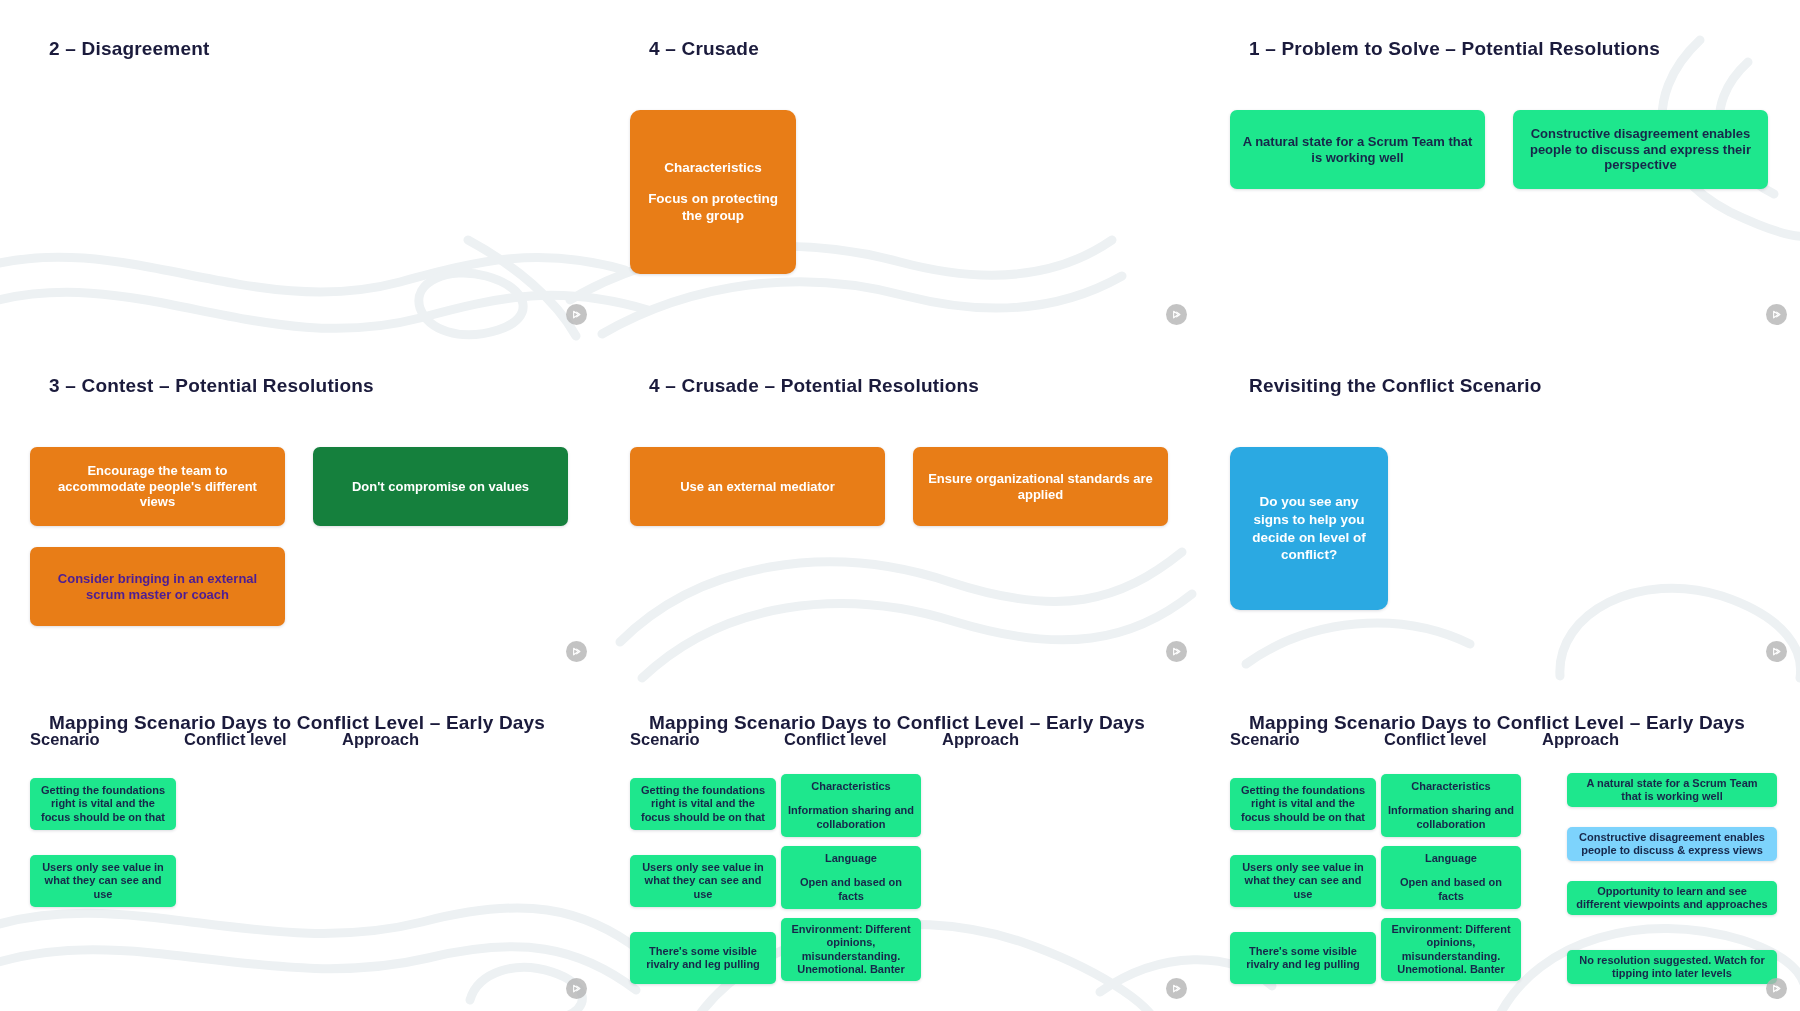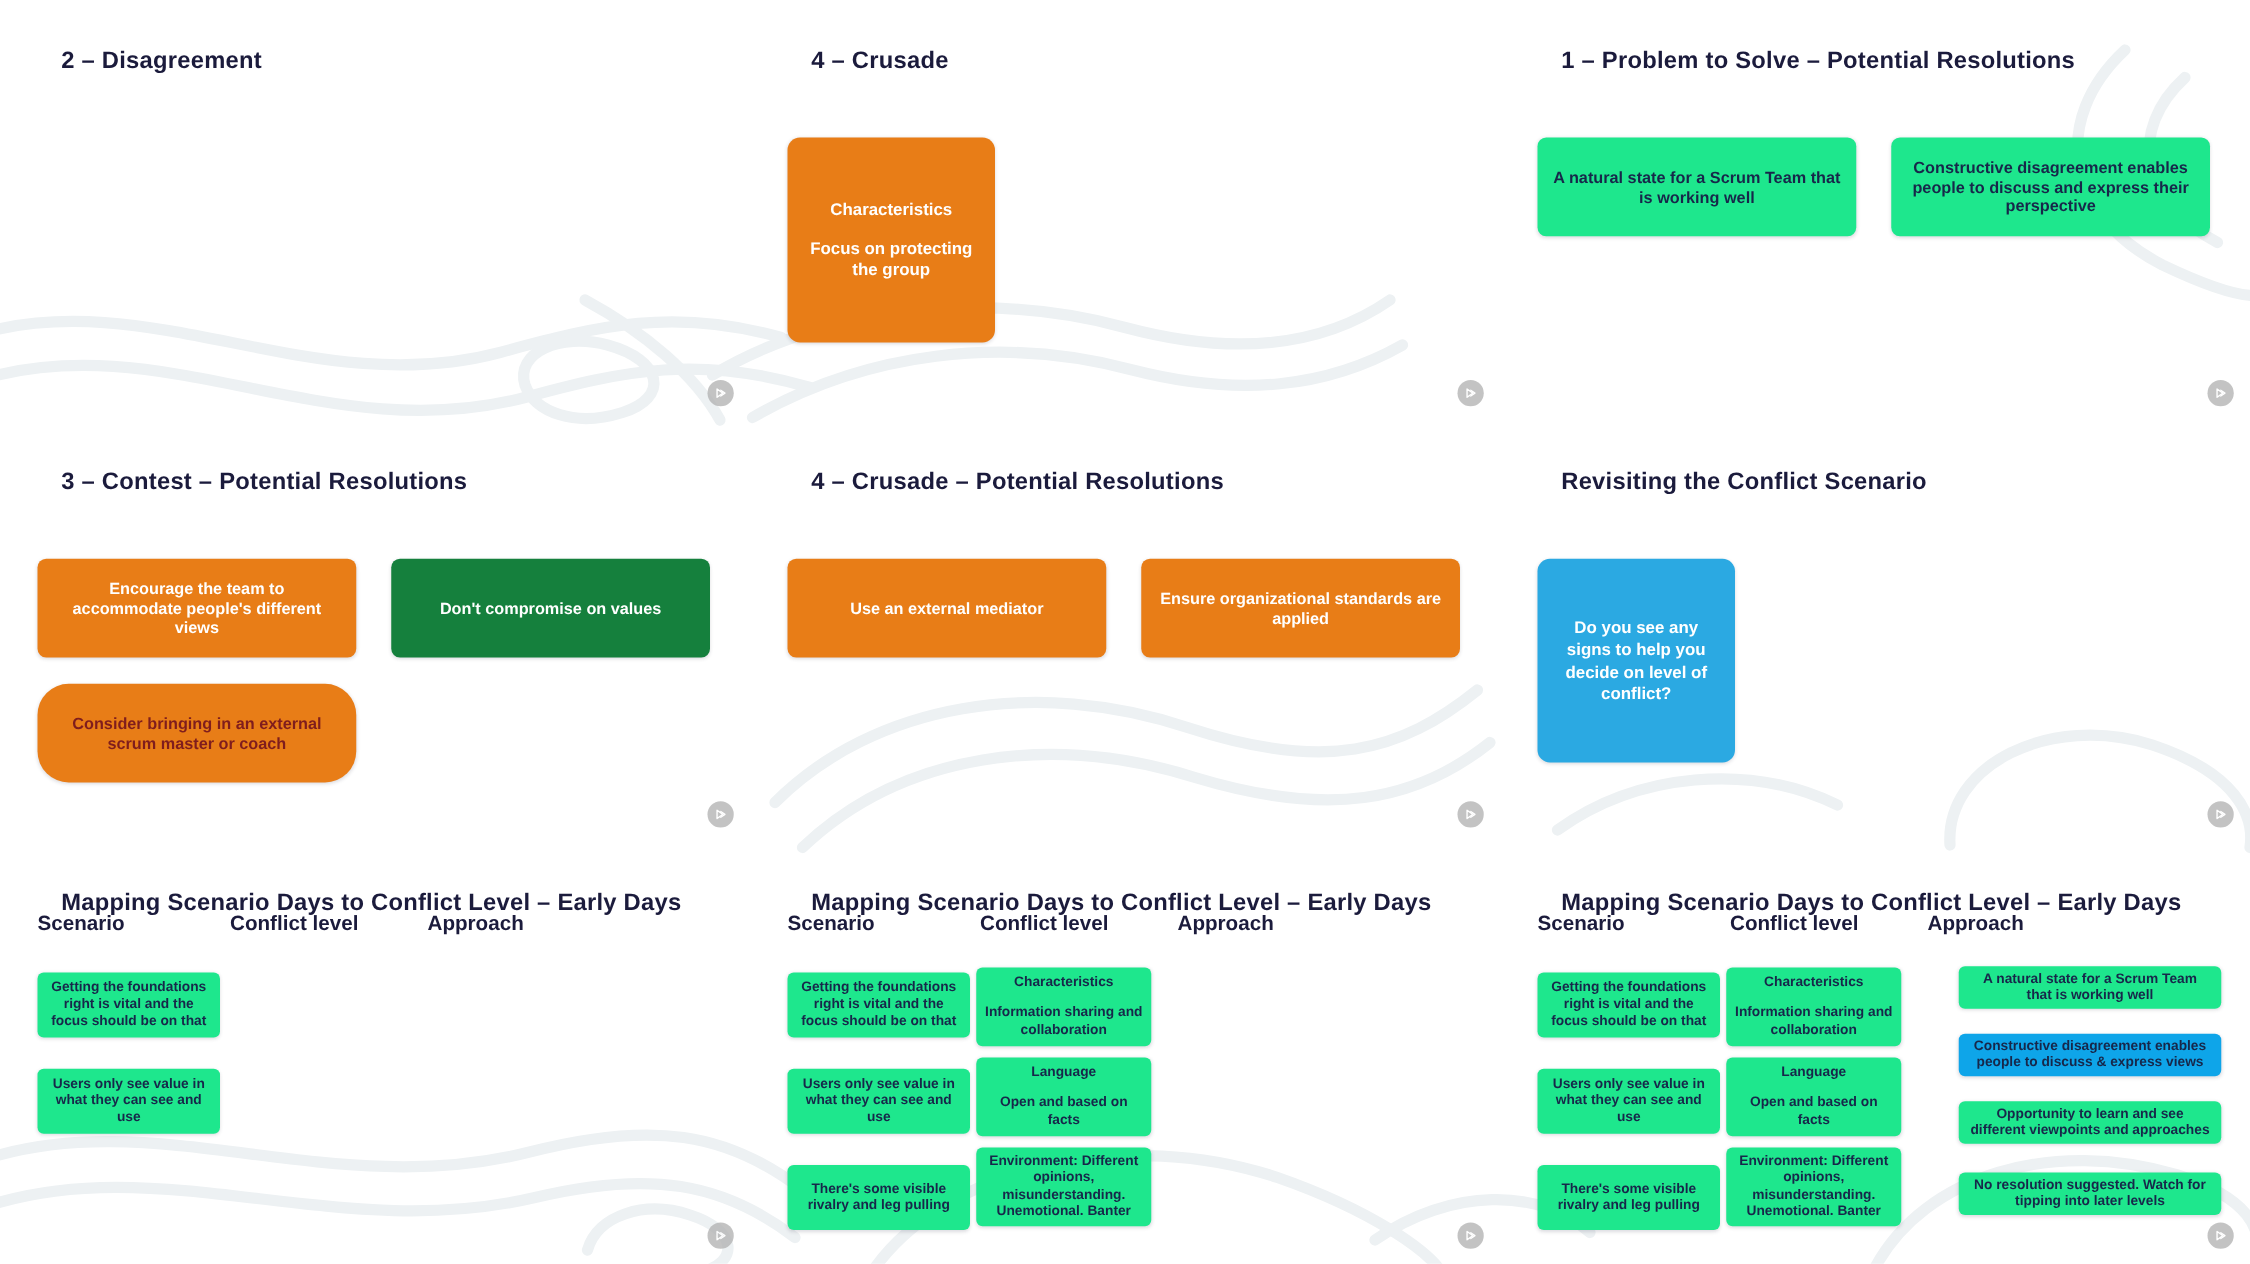--- a/index.html
+++ b/index.html
@@ -120,21 +120,21 @@
   <section class="frame f3">
     <h2 class="frame-title">3 – Contest – Potential Resolutions</h2>
     <div class="frame-body">
         <div class="sticky-area">
           <div class="sticky wide c-orange" style="background: rgb(232, 125, 23); color: rgb(255, 255, 255);">
             <div class="ln">Encourage the team to accommodate people's different views</div>
           </div>
           <div class="sticky wide c-orange" style="background: #15803d; color: rgb(255, 255, 255);">
             <div class="ln">Don't compromise on values</div>
           </div>
-          <div class="sticky wide c-orange" style="background: rgb(232, 125, 23); color: #7f1d1d; border-radius: 25px;">
+          <div class="sticky wide c-orange" style="background: rgb(232, 125, 23); color: #4c1d95;">
             <div class="ln">Consider bringing in an external scrum master or coach</div>
           </div>
         </div>
         <div class="frame-icon">
           <svg width="15" height="15" viewBox="0 0 20 20" fill="none" stroke="#ffffff" stroke-width="1.5" stroke-linejoin="round" stroke-linecap="round">
             <path d="M6.2 5.6 L12.4 10 L6.2 14.4 Z"></path>
             <path d="M10.2 6.9 L14.6 10 L10.2 13.1"></path>
           </svg>
         </div>
       </div>
@@ -264,27 +264,27 @@
           </div>
           <div class="sticky md c-green" style="background: rgb(30, 231, 141); color: rgb(23, 39, 74);">
             <div class="ln">Environment: Different opinions, misunderstanding. Unemotional. Banter</div>
           </div>
         </div>
         <h3 class="col-head" style="left: 342px;">Approach</h3>
         <div class="tcol" style="left: 367px; top: 99px; gap: 20px;">
           <div class="sticky thin c-green" style="background: rgb(30, 231, 141); color: rgb(23, 39, 74);">
             <div class="ln">A natural state for a Scrum Team that is working well</div>
           </div>
-          <div class="sticky thin c-green" style="background: #0ea5e9; color: rgb(23, 39, 74);">
+          <div class="sticky thin c-green" style="background: #7dd3fc; color: rgb(23, 39, 74);">
             <div class="ln">Constructive disagreement enables people to discuss &amp; express views</div>
           </div>
           <div class="sticky thin c-green" style="background: rgb(30, 231, 141); color: rgb(23, 39, 74);">
             <div class="ln">Opportunity to learn and see different viewpoints and approaches</div>
           </div>
-          <div class="sticky thin c-green" style="background: rgb(30, 231, 141); color: rgb(23, 39, 74); margin-top: 3px;">
+          <div class="sticky thin c-green" style="background: rgb(30, 231, 141); color: rgb(23, 39, 74); margin-top: 15px;">
             <div class="ln">No resolution suggested. Watch for tipping into later levels</div>
           </div>
         </div>
         <div class="frame-icon">
           <svg width="15" height="15" viewBox="0 0 20 20" fill="none" stroke="#ffffff" stroke-width="1.5" stroke-linejoin="round" stroke-linecap="round">
             <path d="M6.2 5.6 L12.4 10 L6.2 14.4 Z"></path>
             <path d="M10.2 6.9 L14.6 10 L10.2 13.1"></path>
           </svg>
         </div>
       </div>

